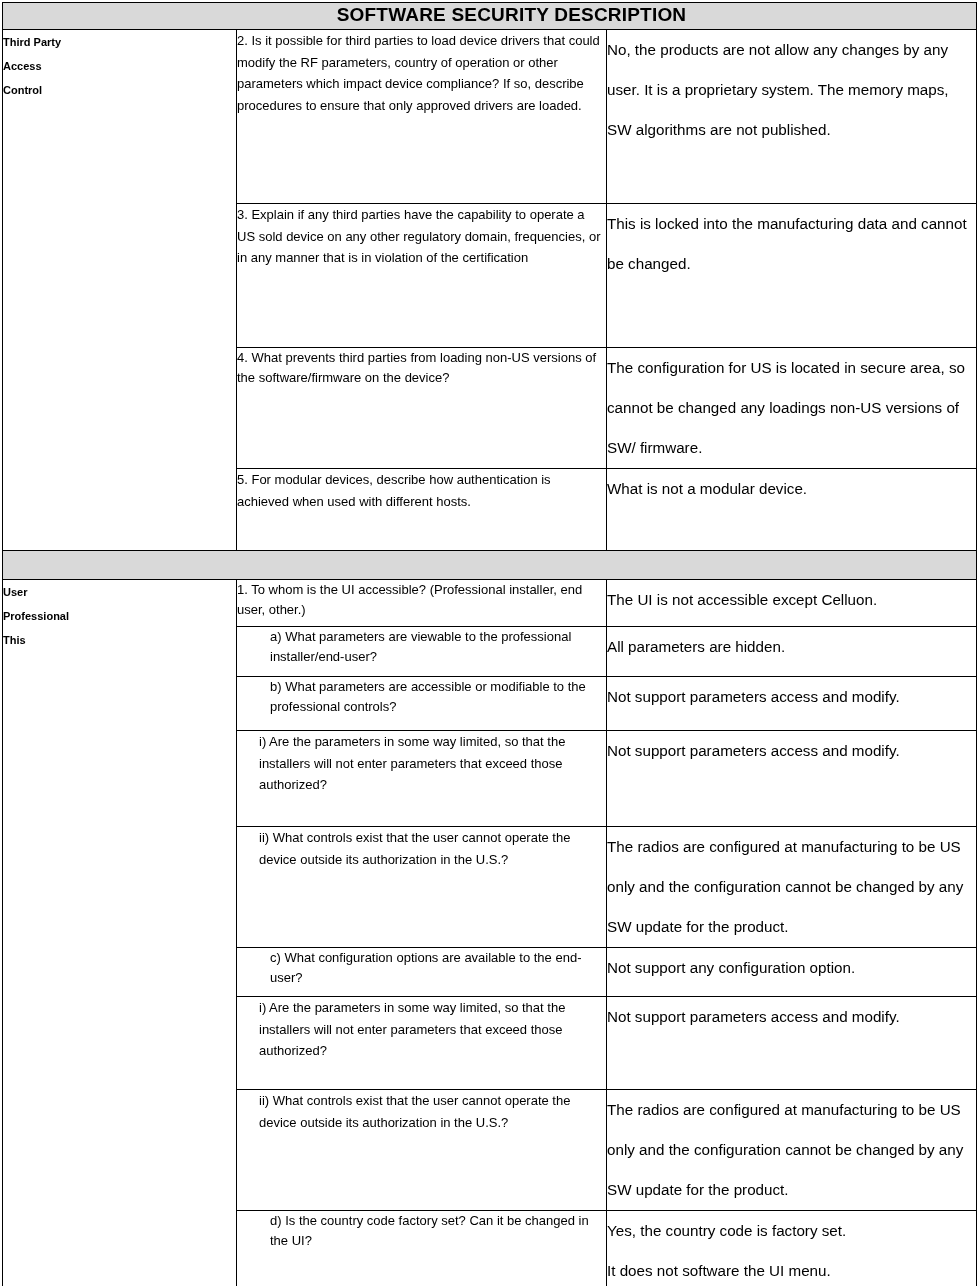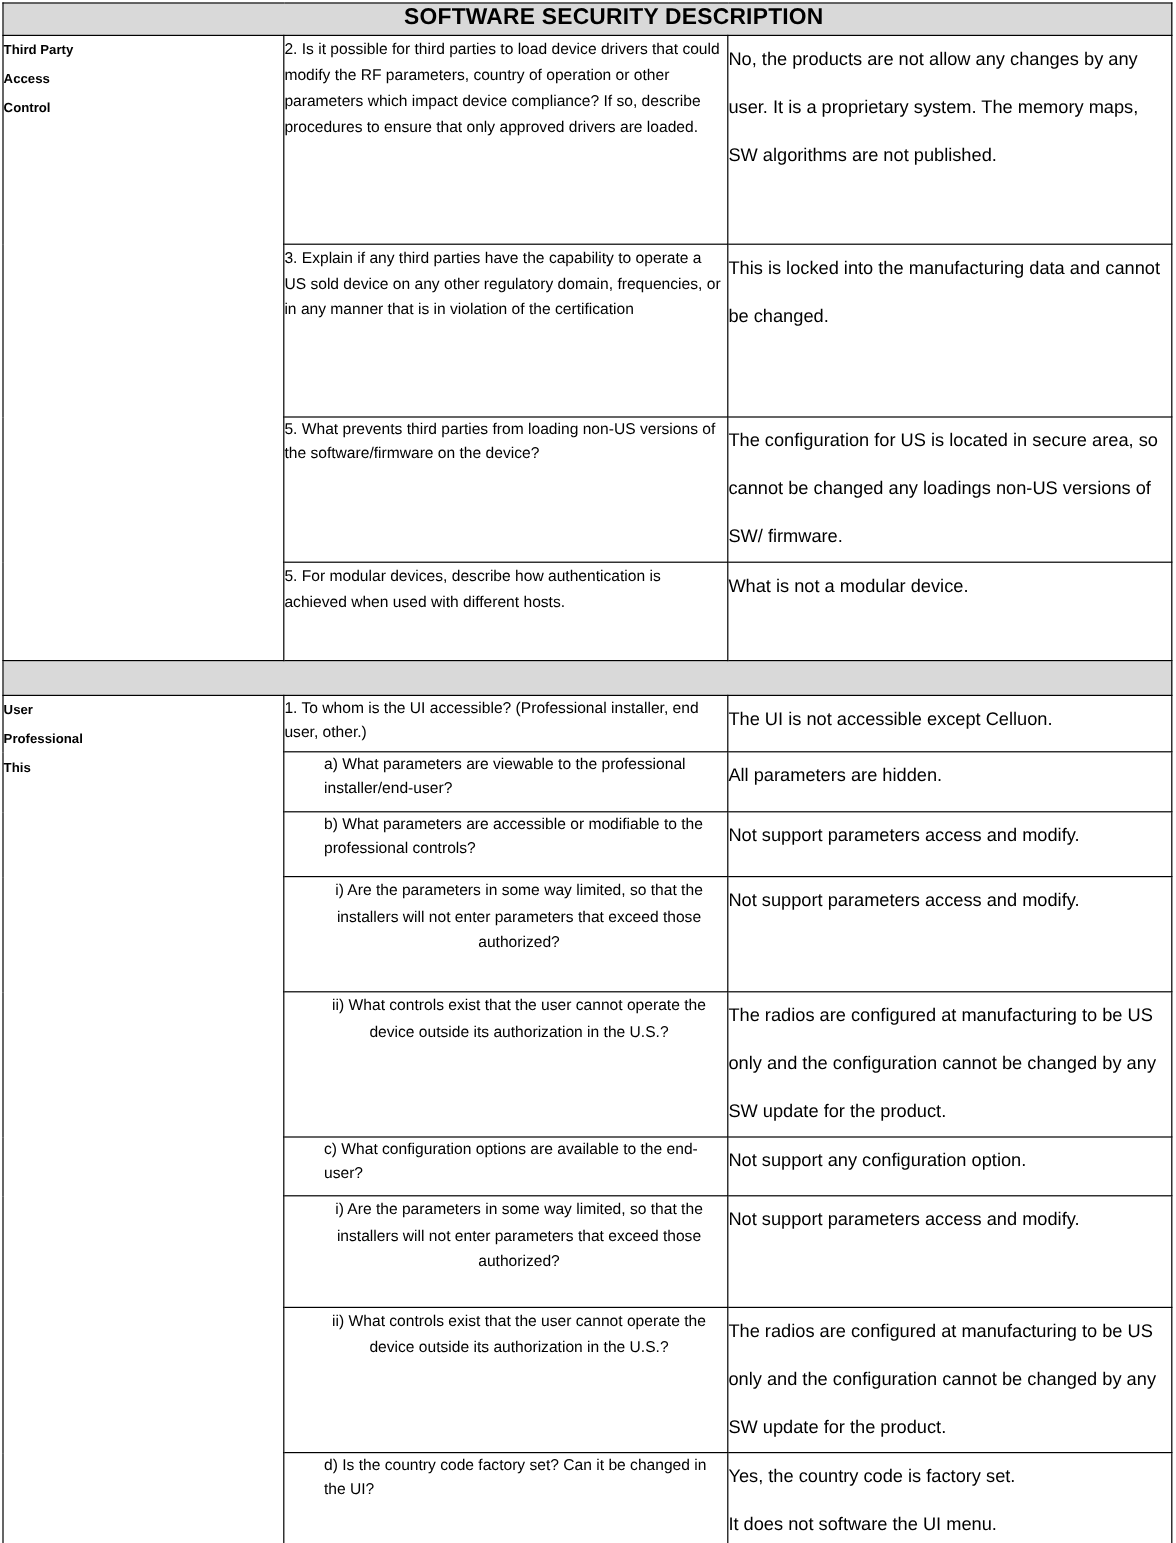--- a/index.html
+++ b/index.html
@@ -78,21 +78,21 @@
 
   
   td.q {
     font-size: 13px;
     line-height: 21.5px;
     padding: 5px 6px 6px 8px;
     font-weight: normal;
   }
   td.q.tight { line-height: 19.5px; }
   td.q.indent1 { padding-left: 33px; }
-  td.q.indent2 { padding-left: 22px; text-align: center; }
+  td.q.indent2 { padding-left: 22px; }
 
   
   td.a {
     font-size: 15.2px;
     font-weight: normal;
     line-height: 40px;
     padding: 4px 6px 6px 9px;
   }
 </style>
 </head>
@@ -123,21 +123,21 @@
         <td class="q" style="height:173px">2. Is it possible for third parties to load device drivers that could modify the RF parameters, country of operation or other parameters which impact device compliance? If so, describe procedures to ensure that only approved drivers are loaded.</td>
         <td class="a">No, the products are not allow any changes by any user. It is a proprietary system. The memory maps, SW algorithms are not published.</td>
       </tr>
 
       <tr>
         <td class="q" style="height:143px">3. Explain if any third parties have the capability to operate a US sold device on any other regulatory domain, frequencies, or in any manner that is in violation of the certification</td>
         <td class="a">This is locked into the manufacturing data and cannot be changed.</td>
       </tr>
 
       <tr>
-        <td class="q tight" style="height:112px">5. What prevents third parties from loading non-US versions of the software/firmware on the device?</td>
+        <td class="q tight" style="height:112px">4. What prevents third parties from loading non-US versions of the software/firmware on the device?</td>
         <td class="a">The configuration for US is located in secure area, so cannot be changed any loadings non-US versions of SW/ firmware.</td>
       </tr>
 
       <tr>
         <td class="q" style="height:81px">5. For modular devices, describe how authentication is achieved when used with different hosts.</td>
         <td class="a">What is not a modular device.</td>
       </tr>
 
       <tr>
         <td class="sep" colspan="3"></td>

